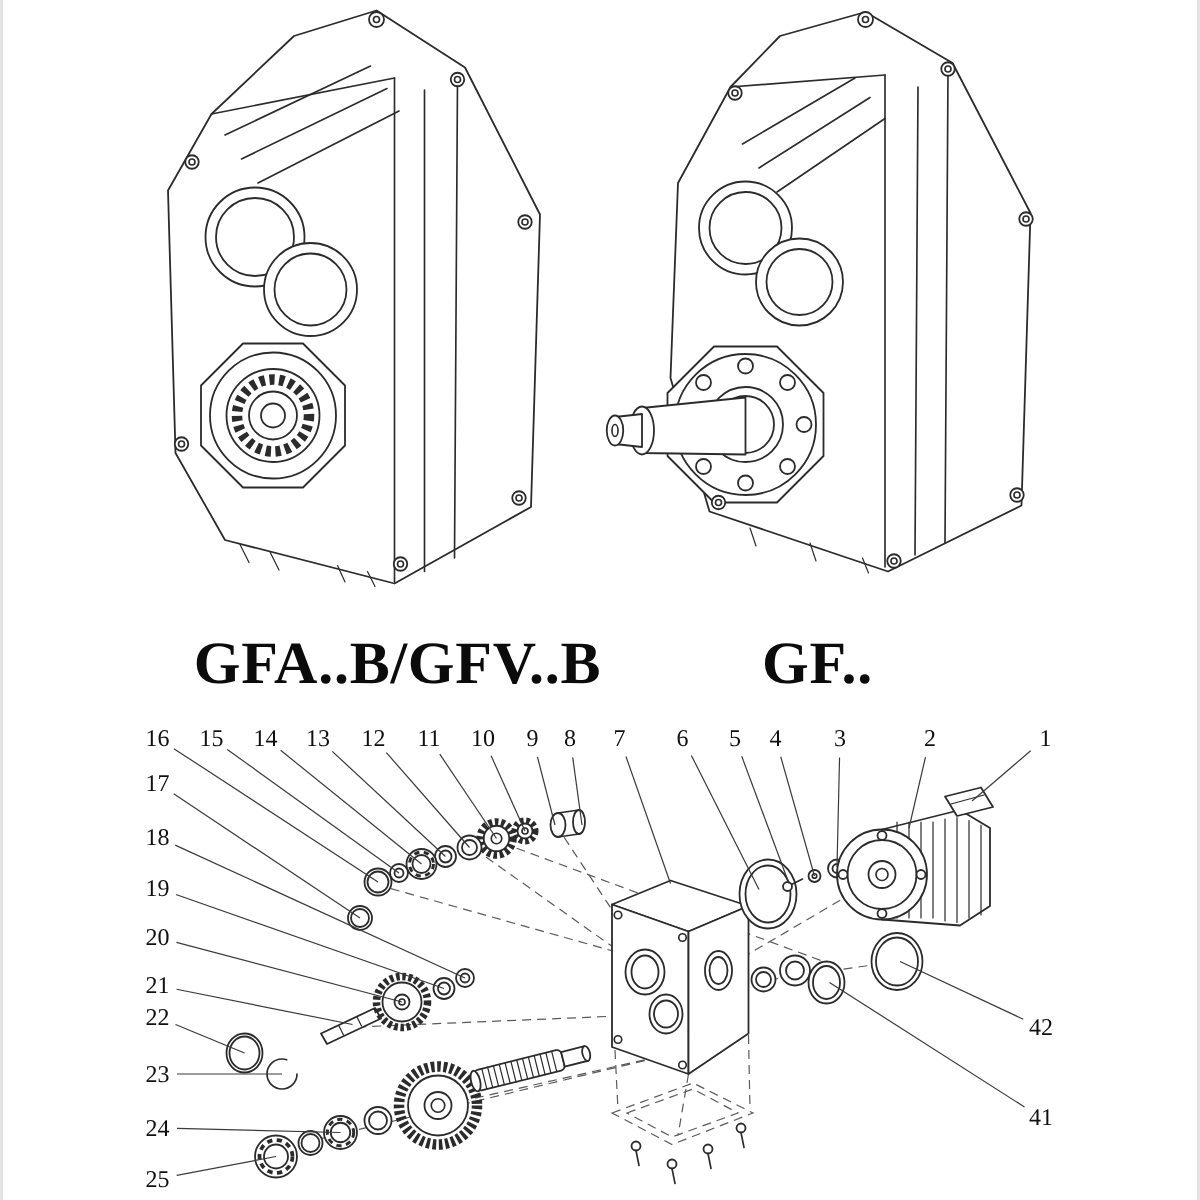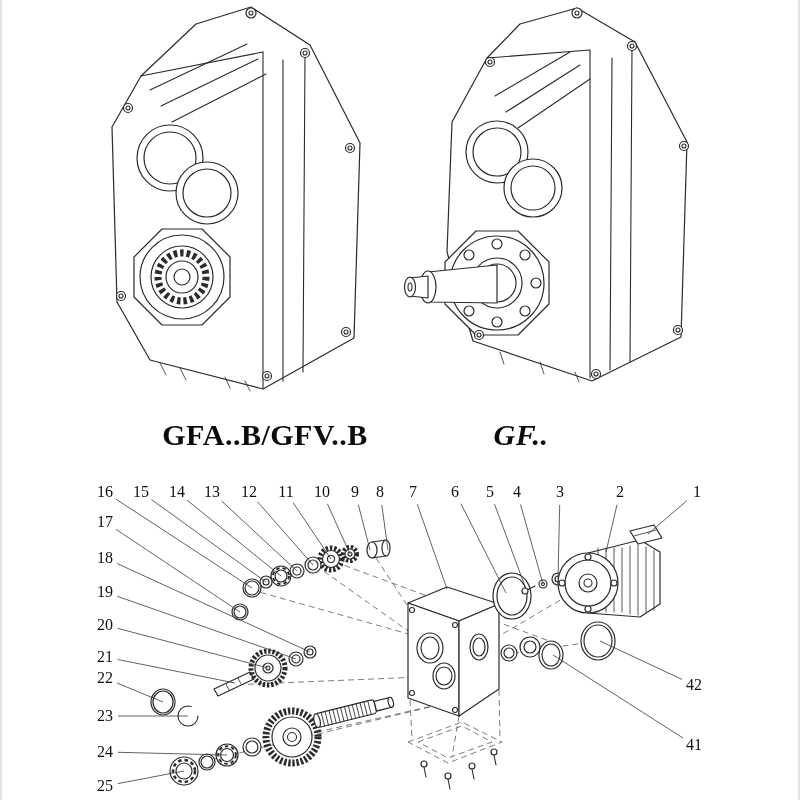--- a/index.html
+++ b/index.html
@@ -4,25 +4,25 @@
 <style>
   html,body { margin:0; padding:0; background:#ffffff; }
   .page {
     position:relative; width:800px; height:800px; background:#ffffff;
     overflow:hidden; font-family:"Liberation Serif","DejaVu Serif",serif;
   }
   .edge { position:absolute; top:0; bottom:0; width:2px; background:#e3e3e3; }
   .edge.left { left:0; }
   .edge.right { right:0; }
   .model-label {
-    position:absolute; font-weight:700; font-size:30px; color:#0b0b0b;
+    position:absolute; font-weight:700; font-size:40px; color:#0b0b0b;
     text-align:center; letter-spacing:0.5px; white-space:nowrap;
   }
   #label-left  { left:120px; top:418px; width:290px; }
-  #label-right { left:456px; top:418px; width:130px;font-style:italic; }
+  #label-right { left:480px; top:418px; width:130px; }
 
   svg { display:block; }
   .lnf   { fill:#ffffff; stroke:#2b2b2b; stroke-width:1.2; stroke-linejoin:round; }
   .ln    { fill:none;    stroke:#2b2b2b; stroke-width:1.1; stroke-linecap:round; }
   .thin  { stroke-width:0.8; }
   .dash  { fill:none; stroke:#5a5a5a; stroke-width:0.8; stroke-dasharray:6 4; }
   .teeth { fill:none; stroke:#2b2b2b; stroke-dasharray:2.4 1.8; }
   .ball  { fill:none; stroke:#2b2b2b; stroke-dasharray:3.5 3; }
   .leader { stroke:#3a3a3a; stroke-width:0.8; }
   .callout-text { font-family:"Liberation Serif","DejaVu Serif",serif; font-size:16px; fill:#101010; }

